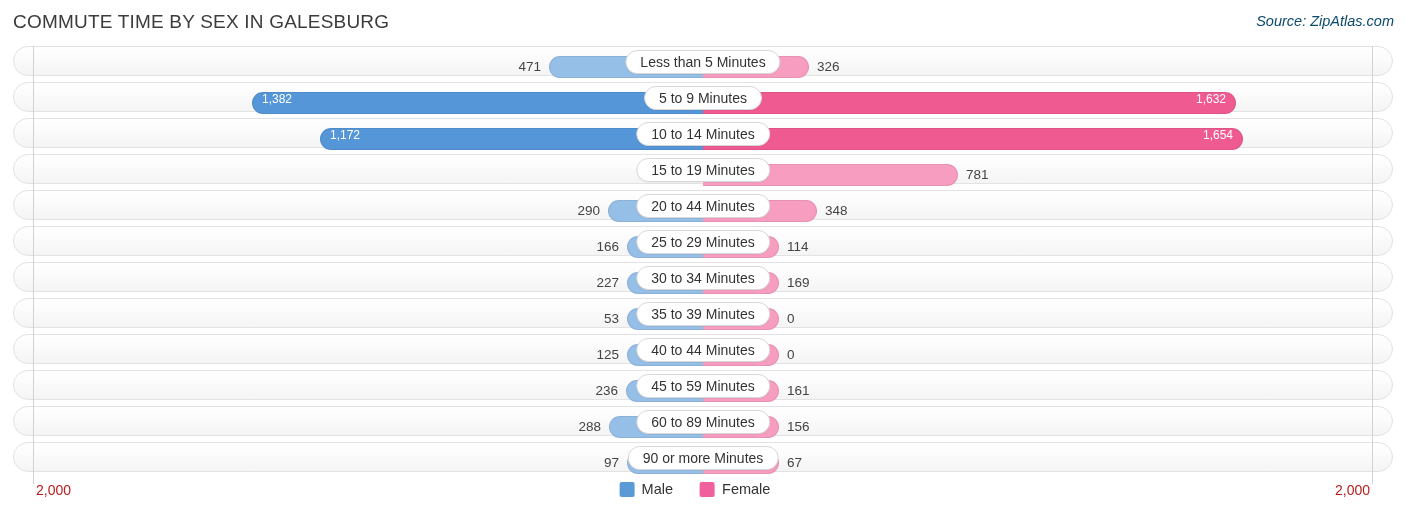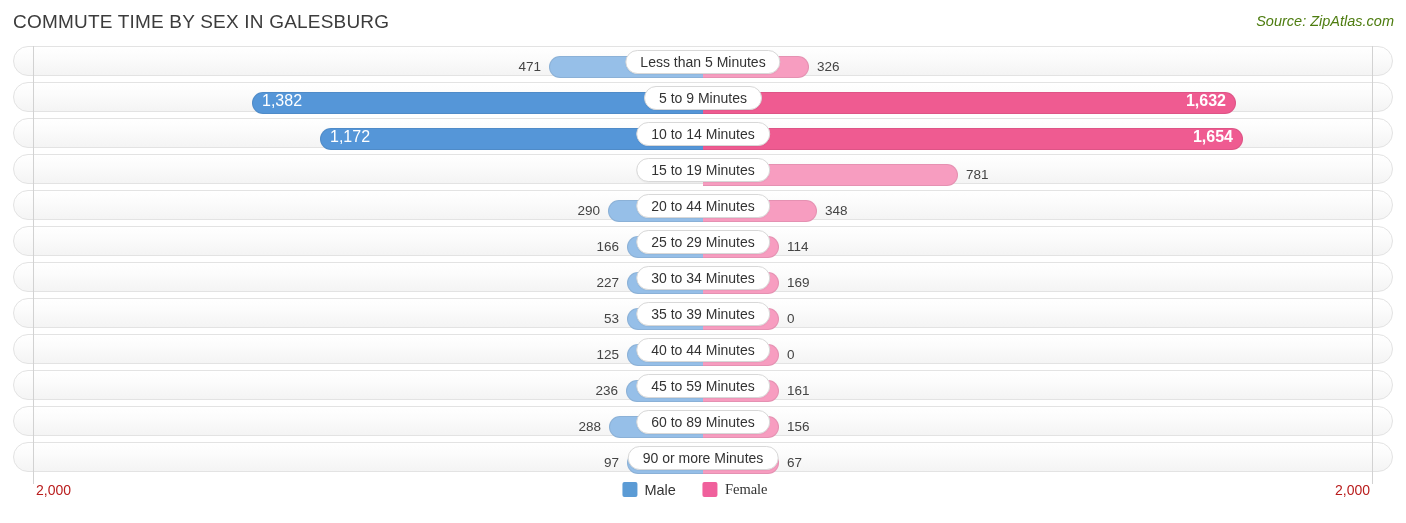--- a/index.html
+++ b/index.html
@@ -30,21 +30,21 @@
     letter-spacing: 0.2px;
     color: #3c3c3c;
     white-space: nowrap;
   }
   .source {
     position: absolute;
     right: 12px;
     top: 13px;
     font-size: 14.5px;
     font-style: italic;
-    color: #4d7c0f;
+    color: #0c4a6e;
     white-space: nowrap;
   }
 
   
   .plot {
     position: relative;
     margin: 0 13px;
     height: 432px;
   }
   .axis-line {
@@ -97,35 +97,34 @@
     box-sizing: border-box;
     border: 1px solid rgba(0,0,0,0.07);
   }
   .bar.male {
     border-radius: 11px 0 0 11px;
     border-right: none;
   }
   .bar.female {
     border-radius: 0 11px 11px 0;
     border-left: none;
-    font-weight: bold;
   }
 
   .val {
     font-size: 13.5px;
     color: #444444;
     white-space: nowrap;
     line-height: 1;
   }
   .val.outside-left  { margin-right: 8px; }
   .val.outside-right { margin-left: 8px; }
   .val.inside {
     position: absolute;
     color: #ffffff;
-    font-size: 16px;
+    font-size: 12px;
   }
   .val.inside.left  { left: 10px; }
   .val.inside.right { right: 10px; }
 
   
   .cat-pill {
     position: absolute;
     left: 50%;
     top: 3px;
     transform: translateX(-50%);
@@ -167,21 +166,21 @@
     align-items: center;
     gap: 14px;
     white-space: nowrap;
   }
   .legend-item {
     display: flex;
     align-items: center;
     gap: 7px;
     margin-right: 13px;
   }
-  .legend-item:last-child { margin-right: 16px; font-family: Liberation Serif, serif; }
+  .legend-item:last-child { margin-right: 16px; }
   .swatch {
     width: 15px;
     height: 15px;
     border-radius: 2px;
     display: inline-block;
   }
   .legend-label {
     font-size: 14.5px;
     color: #333333;
   }

